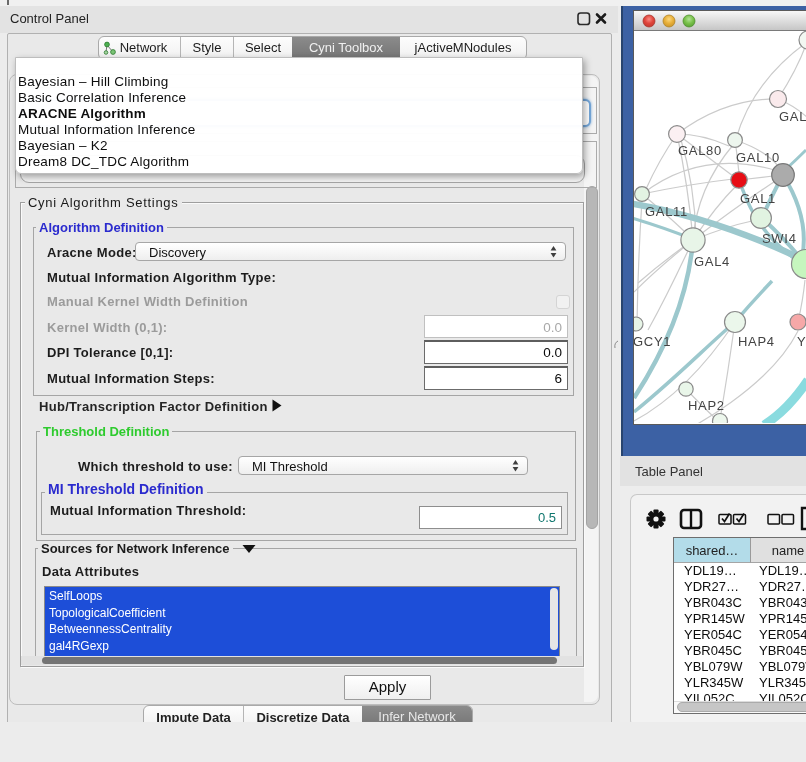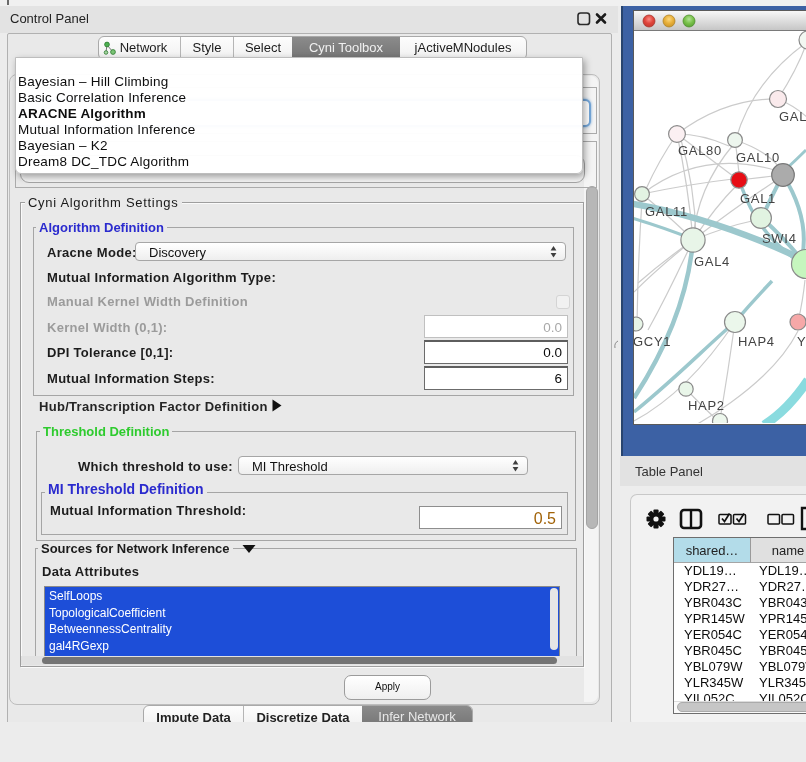--- a/index.html
+++ b/index.html
@@ -122,21 +122,21 @@
        <path d="M3.5 0 L6.4 4.4 L0.6 4.4 Z" fill="#3f3f3f"></path>
        <path d="M3.5 11.5 L6.4 7.1 L0.6 7.1 Z" fill="#3f3f3f"></path>
      </svg>
   </div>
 
   <div class="abs" style="left:41px;top:492px;width:525px;height:41px;border:1px solid #a5a5a5;"></div>
   <div class="abs" style="left:45px;top:481px;background:#e9e9e9;padding:0 3px;font-size:14px;font-weight:bold;color:#2a2ace;">MI Threshold Definition</div>
 
   <div class="abs lbl" style="left:50px;top:503px;">Mutual Information Threshold:</div>
   <div class="abs" style="left:419px;top:506px;width:141px;height:21px;background:#fff;border:1px solid #8e8e8e;">
-    <div class="ftxt" style="font-size:16px;color:#a16207;">0.5</div>
+    <div class="ftxt" style="font-size:13px;color:#0f766e;">0.5</div>
   </div>
 
   <div class="abs" style="left:35px;top:548px;width:540px;height:110px;border:1px solid #a5a5a5;"></div>
   <div class="abs" style="left:38px;top:541px;background:#e9e9e9;padding:0 3px;font-size:13px;font-weight:bold;color:#1c1c1c;">Sources for Network Inference</div>
   <svg class="abs" style="left:242px;top:544px;" width="14" height="10" viewBox="0 0 14 10">
     <path d="M0.5 1 L13.5 1 L7 9 Z" fill="#111"></path>
   </svg>
 
   <div class="abs lbl" style="left:42px;top:564px;">Data Attributes</div>
 
@@ -144,21 +144,21 @@
     <div style="font-size:12px;color:#fff;padding-left:4px;line-height:16.6px;padding-top:1px;">
       SelfLoops<br>TopologicalCoefficient<br>BetweennessCentrality<br>gal4RGexp
     </div>
     <div class="abs" style="left:505px;top:1px;width:8px;height:62px;background:#e6e6e6;border-radius:4px;"></div>
   </div>
 
   <div class="abs" style="left:21px;top:656px;width:561px;height:9px;background:#e2e2e2;"></div>
   <div class="abs" style="left:42px;top:657px;width:515px;height:7px;background:#747474;border-radius:4px;"></div>
 
   <div class="abs" style="left:344px;top:675px;width:85px;height:23px;background:linear-gradient(#ffffff,#efefef);
-       border:1px solid #9b9b9b;border-radius:7px;text-align:center;line-height:22px;font-size:10px;color:#111;">Apply</div>
+       border:1px solid #9b9b9b;border-radius:1px;text-align:center;line-height:22px;font-size:15px;color:#111;">Apply</div>
 
   <div id="bottabs" class="abs" style="left:143px;top:705px;height:22px;background:linear-gradient(#fdfdfd,#f0f0f0);
        border:1px solid #a9a9a9;border-radius:6px;display:flex;align-items:center;overflow:hidden;">
     <div style="width:99px;text-align:center;font-size:13px;font-weight:bold;color:#222;">Impute Data</div>
     <div style="width:1px;height:22px;background:#b5b5b5;"></div>
     <div style="width:118px;text-align:center;font-size:13px;font-weight:bold;color:#222;">Discretize Data</div>
     <div style="width:110px;height:22px;line-height:22px;text-align:center;font-size:13px;color:#e8e8e8;
          background:linear-gradient(#8b8b8b,#747474);">Infer Network</div>
   </div>
 

